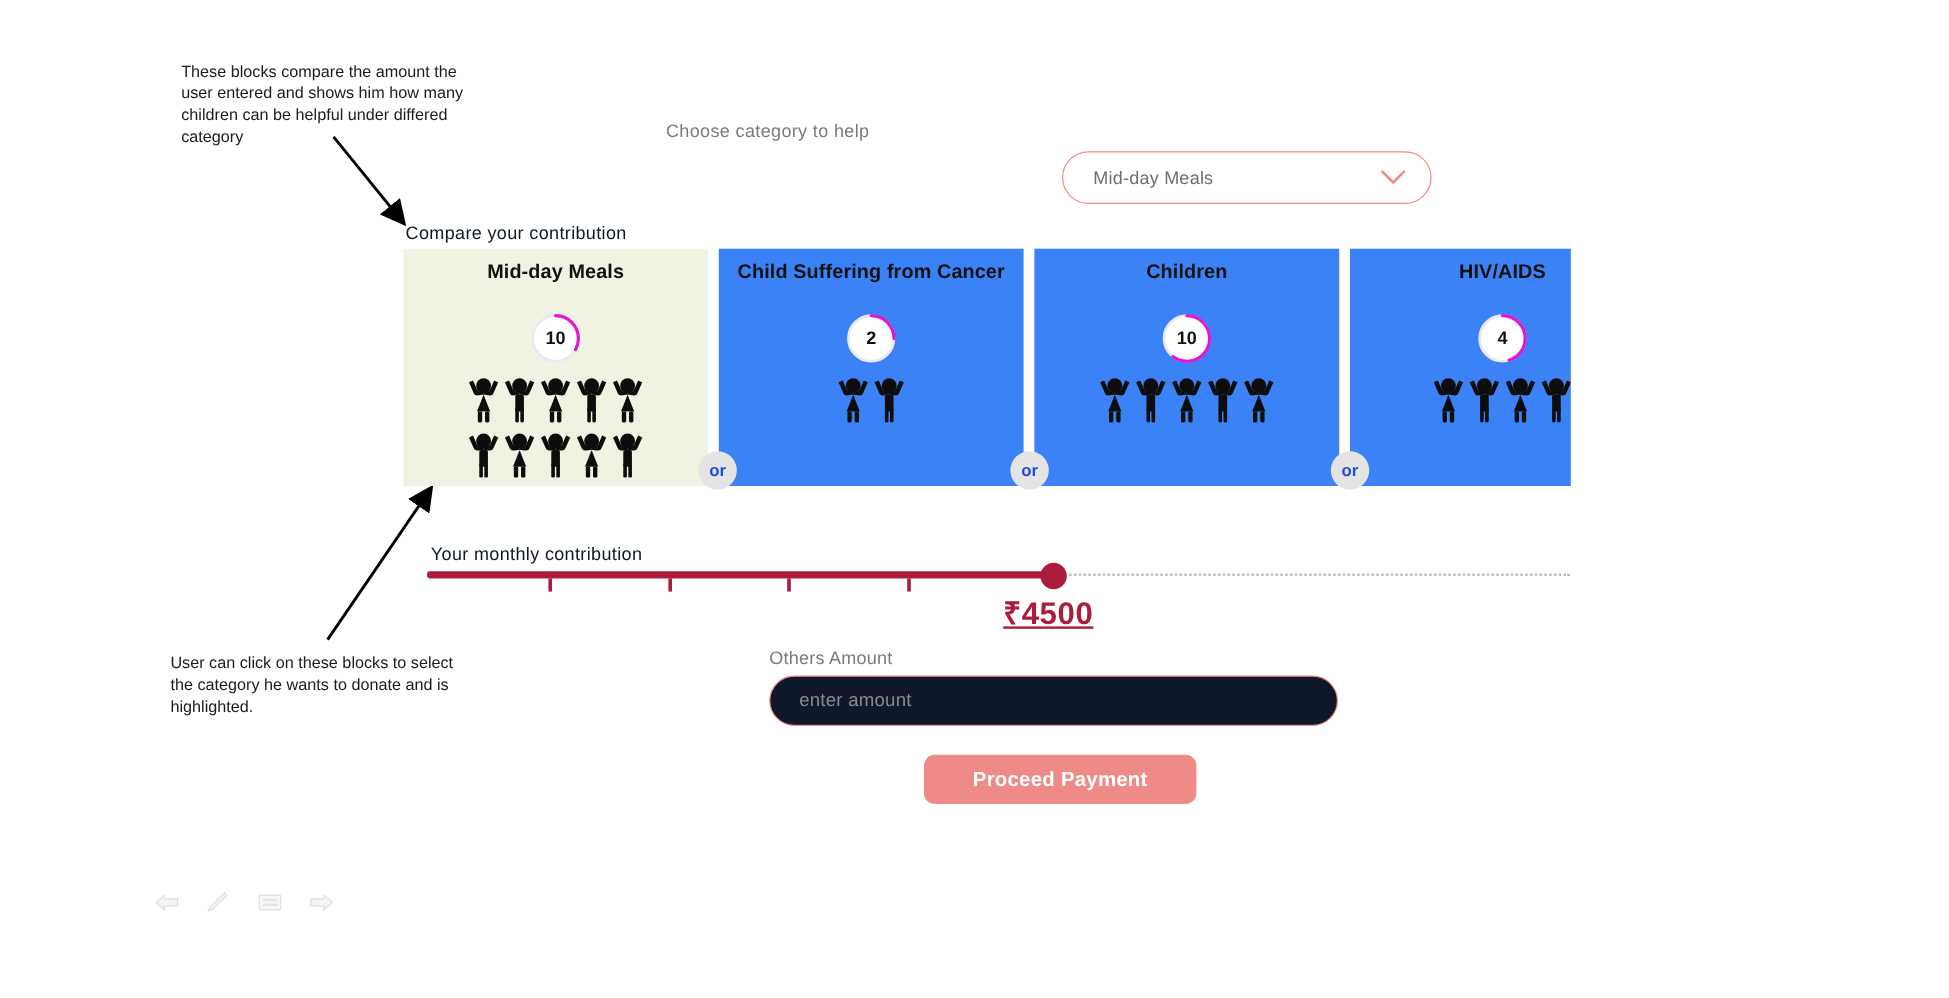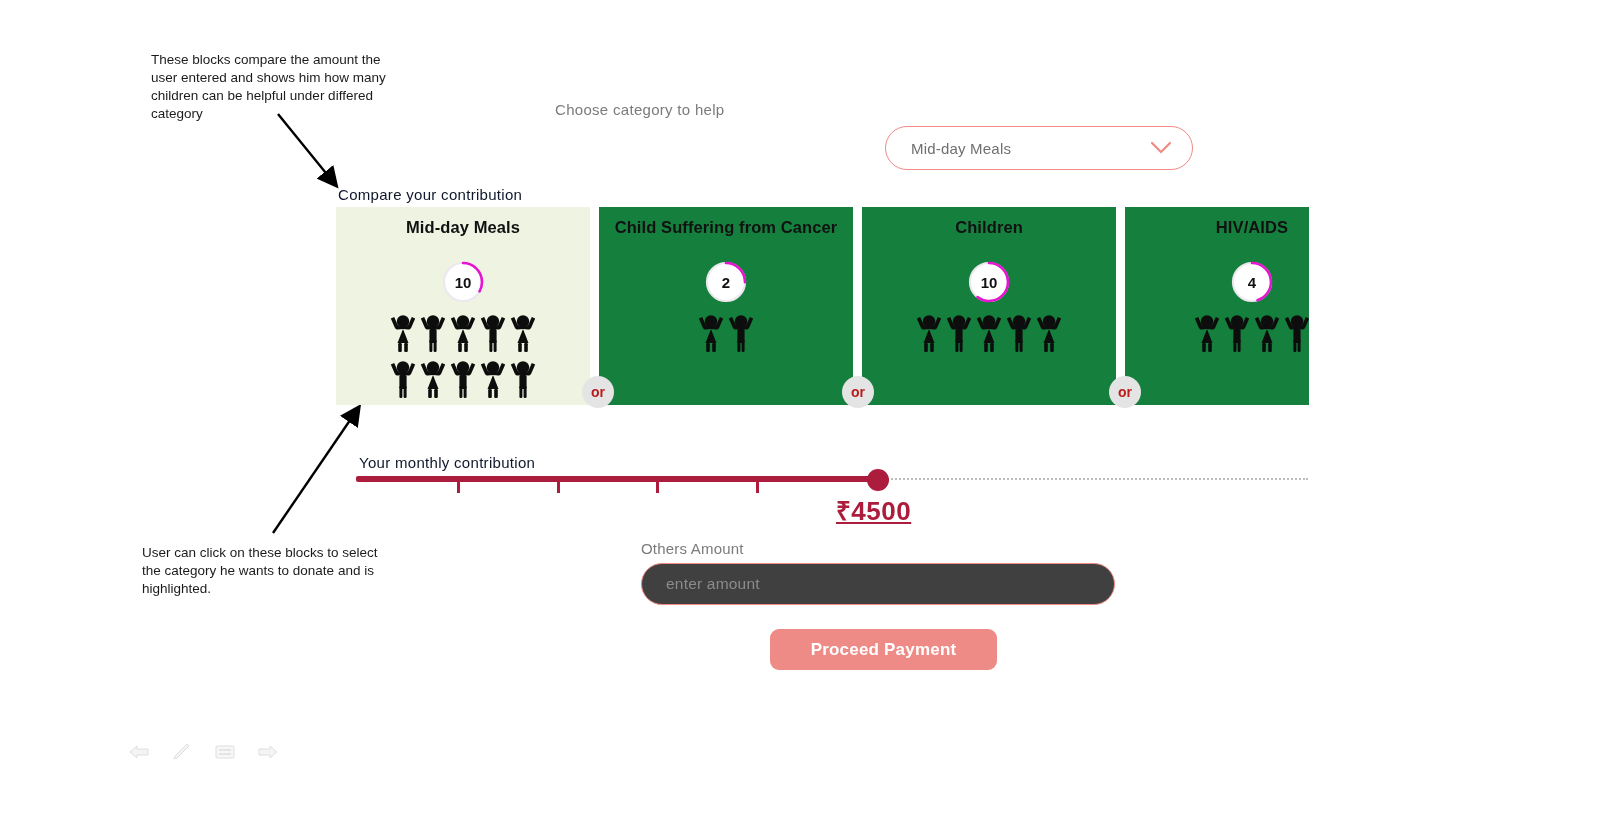--- a/index.html
+++ b/index.html
@@ -44,21 +44,21 @@
   .compare-label {
     position: absolute; left: 338px; top: 186px;
     font-size: 15px; color: #0f172a; letter-spacing: .3px;
   }
   .cards-wrap {
     position: absolute; left: 336px; top: 207px;
     width: 973px; height: 198px; overflow: hidden;
     display: flex; gap: 9px;
   }
   .card {
-    flex: 0 0 254px; height: 198px; background: #15803d;
+    flex: 0 0 254px; height: 198px; background: #3b82f6;
     position: relative; cursor: pointer;
   }
   .card.selected { background: #eef4e1; }
   .card-title {
     position: absolute; top: 11px; left: 0; right: 0;
     text-align: center; font-size: 16.5px; font-weight: bold;
     color: #111; letter-spacing: .1px;
   }
   .donut { position: absolute; top: 53px; left: 50%; transform: translateX(-50%); width: 44px; height: 44px; }
   .donut .num {
@@ -67,21 +67,21 @@
   }
   .figs {
     position: absolute; top: 103px; left: 0; right: 0;
     display: flex; flex-direction: column; align-items: center; gap: 1px;
   }
   .fig-row { display: flex; justify-content: center; }
   .fig { width: 32px; height: 45px; display: block; margin: 0 -1px; }
 
   .or-badge {
     position: absolute; width: 32px; height: 32px; border-radius: 50%;
-    background: #e4e4e4; color: #b91c1c;
+    background: #e4e4e4; color: #1d4ed8;
     display: flex; align-items: center; justify-content: center;
     font-size: 14px; font-weight: bold; top: 376px; z-index: 5;
   }
 
   
   .slider-label {
     position: absolute; left: 359px; top: 454px;
     font-size: 15px; color: #0f172a; letter-spacing: .3px;
   }
   .slider-area { position: absolute; left: 356px; top: 470px; width: 960px; height: 30px; }
@@ -103,21 +103,21 @@
     font-size: 26px; font-weight: bold; color: #ac1c3c; letter-spacing: .5px; text-decoration: underline;
   }
 
   
   .others-label {
     position: absolute; left: 641px; top: 540px;
     font-size: 15px; color: #7b7b7b; letter-spacing: .2px;
   }
   .others-input {
     position: absolute; left: 641px; top: 563px; width: 474px; height: 42px;
-    border: 1.6px solid #ef8a85; border-radius: 24px; background: #404040;
+    border: 1.6px solid #ef8a85; border-radius: 24px; background: #0f172a;
     padding: 0 24px; font-size: 15.5px; color: #8b8b8b; letter-spacing: .2px;
     font-family: "Liberation Sans", sans-serif; outline: none;
   }
   .others-input::placeholder { color: #8b8b8b; }
 
   .proceed-btn {
     position: absolute; left: 770px; top: 629px; width: 227px; height: 41px;
     background: #ef8b86; border: none; border-radius: 9px;
     color: #ffffff; font-size: 17px; font-weight: bold; letter-spacing: .2px;
     font-family: "Liberation Sans", sans-serif; cursor: pointer;

